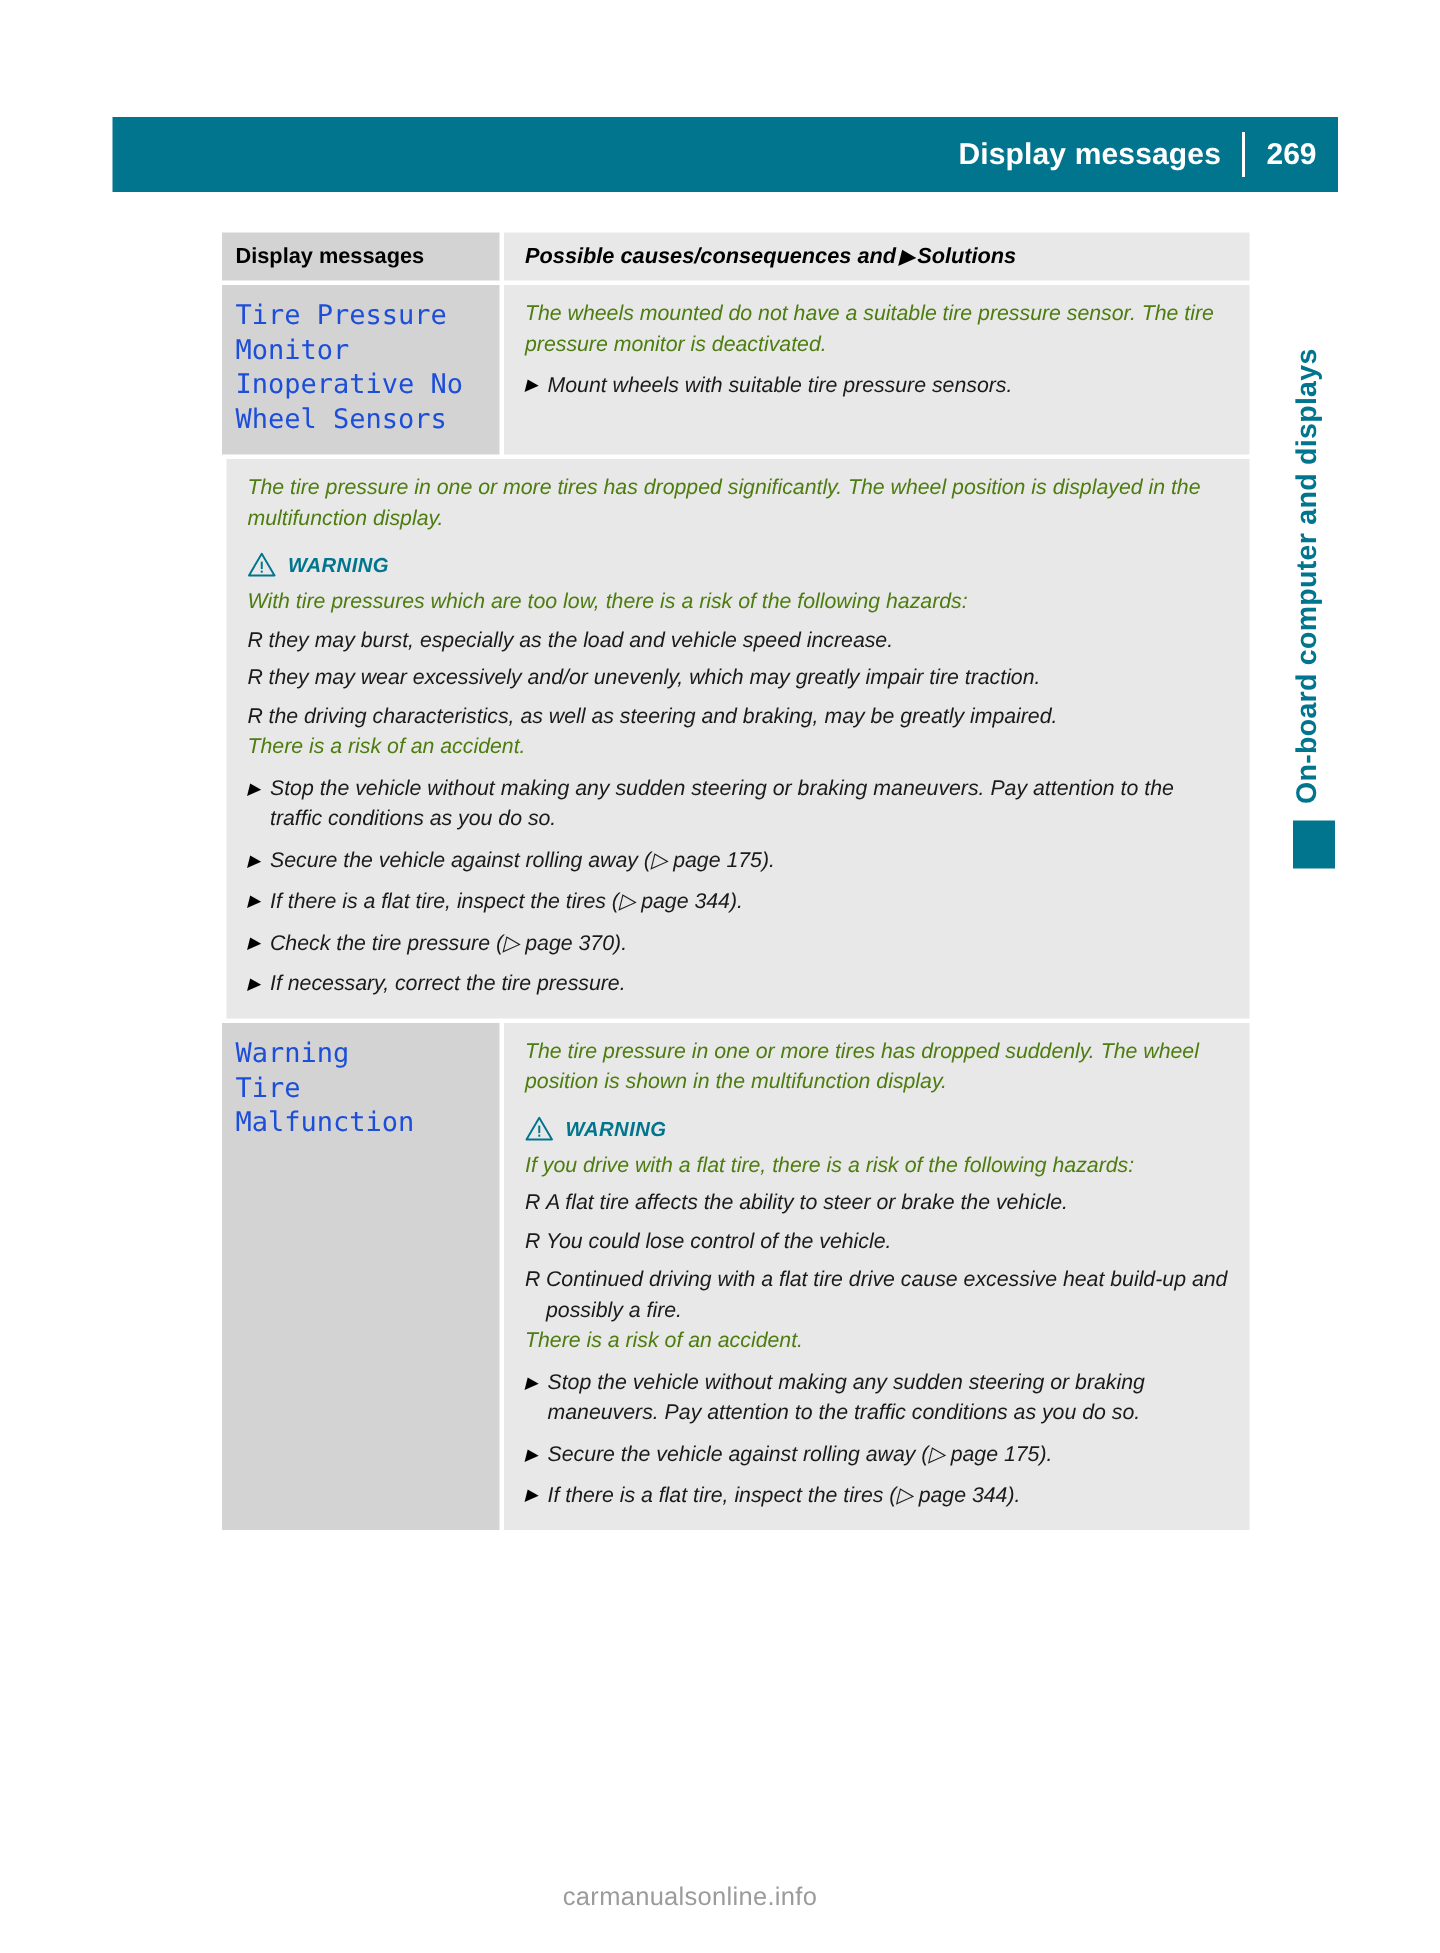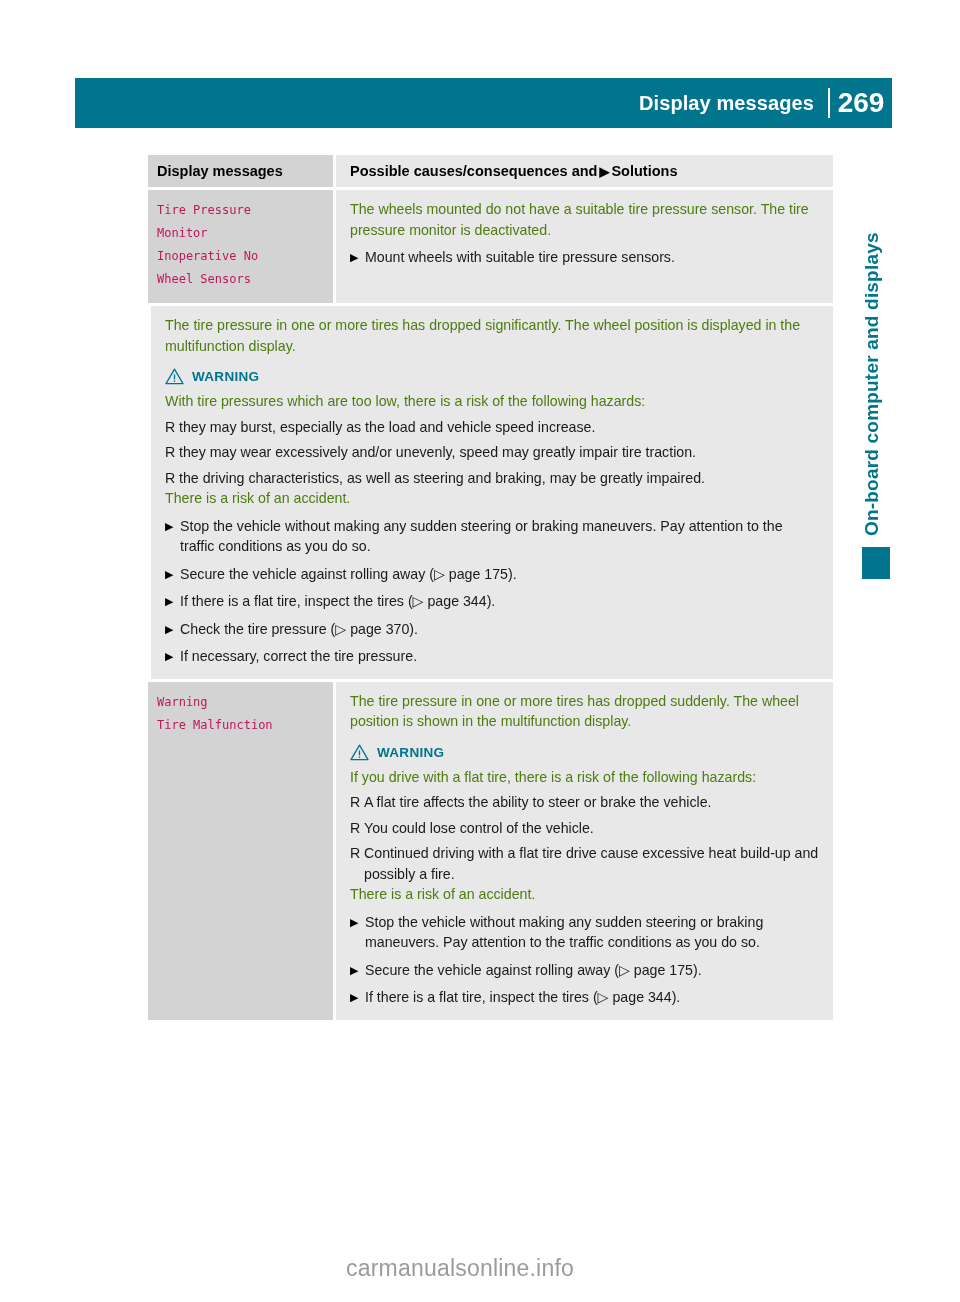--- a/index.html
+++ b/index.html
@@ -36,21 +36,21 @@
     padding-right: 14px;
     white-space: nowrap;
   }
   .header-divider {
     width: 2px;
     height: 30px;
     background: #ffffff;
     flex: 0 0 auto;
   }
   .header-pageno {
-    font-size: 28px;
+    font-size: 20px;
     font-weight: bold;
     color: #ffffff;
     width: 62px;
     text-align: center;
     white-space: nowrap;
   }
 
   
   .side-tab {
     position: absolute;
@@ -104,20 +104,21 @@
     background: #d3d3d3;
     box-sizing: border-box;
     padding: 9px 10px 12px 9px;
   }
   .col-right {
     flex: 1 1 auto;
     background: #e8e8e8;
     box-sizing: border-box;
     padding: 9px 14px 12px 14px;
     margin-left: 3px;
+    font-style: italic;
   }
 
   
   .header-row .col-left,
   .header-row .col-right {
     padding-top: 7px;
     padding-bottom: 7px;
   }
   .th-text {
     font-size: 14.5px;
@@ -129,23 +130,23 @@
     display: inline-block;
     font-size: 13px;
     line-height: 1;
     vertical-align: 0.5px;
     padding: 0 2px;
   }
 
   
   .msg-code {
     font-family: "DejaVu Sans Mono", monospace;
-    font-size: 12px;
+    font-size: 18px;
     line-height: 23px;
-    color: #be185d;
+    color: #1d4ed8;
     white-space: pre-line;
   }
 
   
   .body-p {
     font-size: 14.2px;
     line-height: 20.5px;
     color: #4d7c0f;
     margin: 0 0 0 0;
   }
@@ -208,21 +209,21 @@
     letter-spacing: 0.3px;
   }
 
   
   .watermark {
     position: absolute;
     left: 0;
     top: 1255px;
     width: 960px;
     text-align: center;
-    font-size: 23px;
+    font-size: 17px;
     color: #9b9b9b;
     letter-spacing: 0.2px;
     padding-right: 40px;
     box-sizing: border-box;
   }
 </style>
 </head>
 <body>
 
 <div class="header-bar">
@@ -279,21 +280,21 @@
       </div>
 
       <p class="body-p">With tire pressures which are too low, there is a risk of the following hazards:</p>
 
       <div class="bullet">
         <span class="bullet-marker">R</span>
         <span class="bullet-body">they may burst, especially as the load and vehicle speed increase.</span>
       </div>
       <div class="bullet">
         <span class="bullet-marker">R</span>
-        <span class="bullet-body">they may wear excessively and/or unevenly, speed may greatly impair tire traction.</span>
+        <span class="bullet-body">they may wear excessively and/or unevenly, which may greatly impair tire traction.</span>
       </div>
       <div class="bullet">
         <span class="bullet-marker">R</span>
         <span class="bullet-body">the driving characteristics, as well as steering and braking, may be greatly impaired.</span>
       </div>
 
       <p class="body-p">There is a risk of an accident.</p>
 
       <div class="step">
         <span class="step-marker">▶</span>

